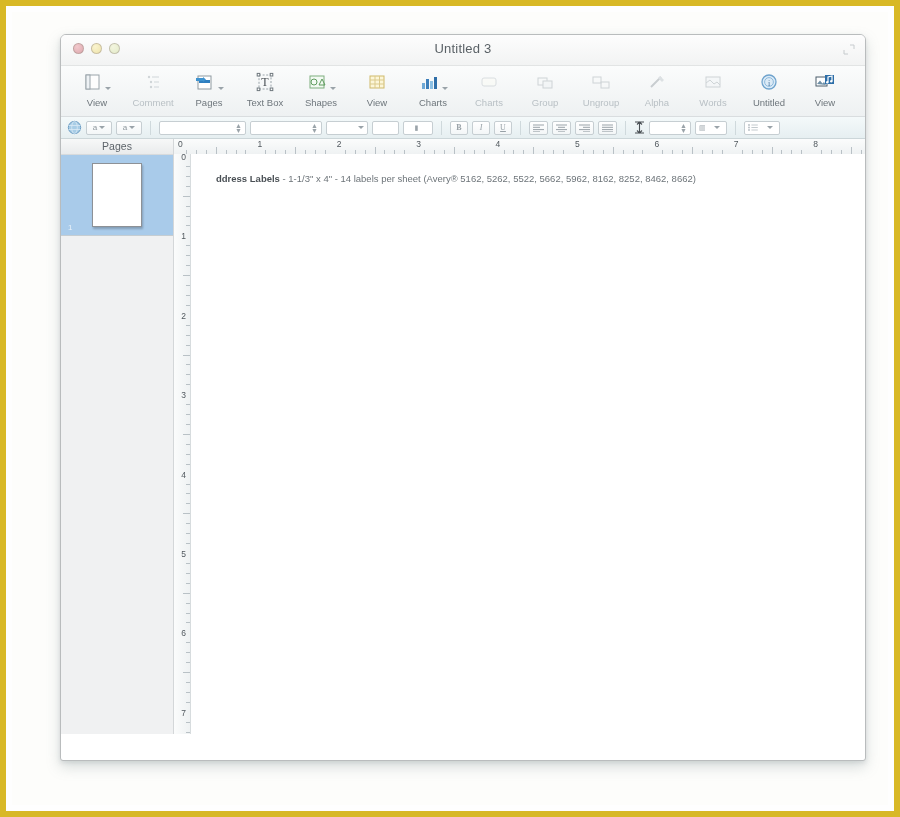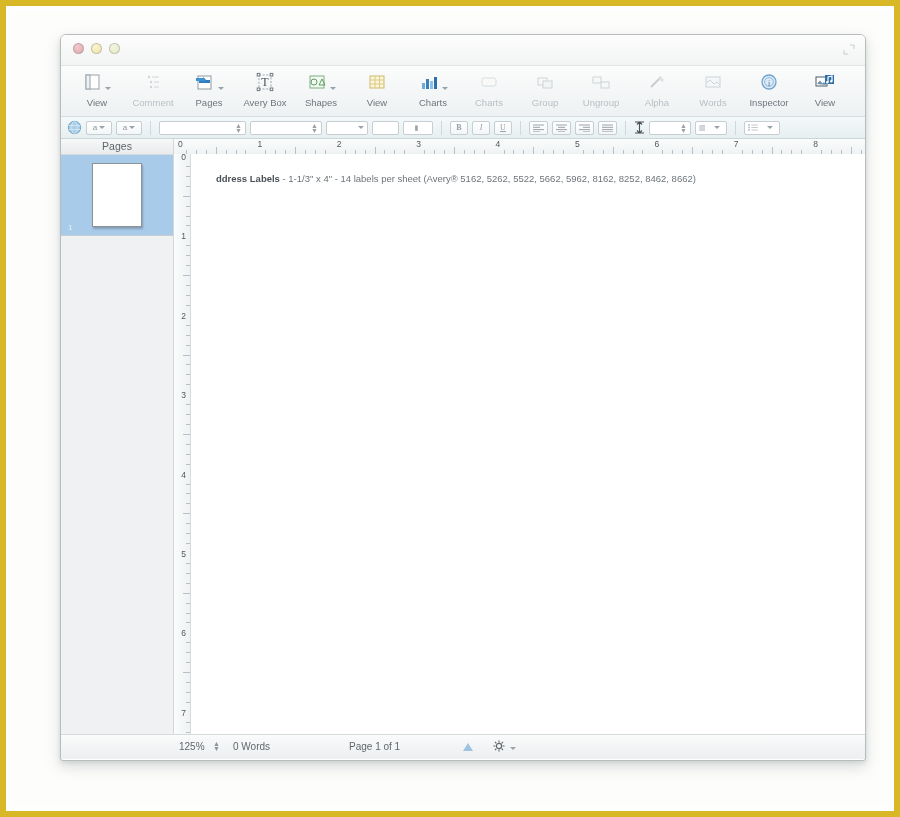--- a/index.html
+++ b/index.html
@@ -201,20 +201,21 @@
   <div id="frame-inner">
 
     <div id="window">
 
       <div class="titlebar">
         <div class="lights">
           <div class="light l-close"></div>
           <div class="light l-min"></div>
           <div class="light l-max"></div>
         </div>
+        <div class="title">Untitled 3</div>
         <svg class="fullscreen-ico" viewBox="0 0 12 11">
           <path d="M1 10 L1 6 M1 10 L5 10" stroke="#8b949a" stroke-width="1" fill="none"></path>
           <path d="M11 1 L11 5 M11 1 L7 1" stroke="#8b949a" stroke-width="1" fill="none"></path>
         </svg>
       </div>
 
       <div class="toolbar">
 
         <div class="tb-group" style="margin-left:8px">
           <div class="tb-item">
@@ -261,21 +262,21 @@
             <div class="glyph">
               <svg width="22" height="20" viewBox="0 0 22 20">
                 <rect x="5" y="3" width="12" height="14" fill="none" stroke="#9aa4aa" stroke-width="1" stroke-dasharray="2 1.6"></rect>
                 <text x="11" y="14" font-size="12" font-family="Liberation Serif, serif" text-anchor="middle" fill="#4a5055">T</text>
                 <rect x="3.2" y="1.4" width="2.6" height="2.6" fill="#ffffff" stroke="#6f787e"></rect>
                 <rect x="16.2" y="1.4" width="2.6" height="2.6" fill="#ffffff" stroke="#6f787e"></rect>
                 <rect x="3.2" y="16" width="2.6" height="2.6" fill="#ffffff" stroke="#6f787e"></rect>
                 <rect x="16.2" y="16" width="2.6" height="2.6" fill="#ffffff" stroke="#6f787e"></rect>
               </svg>
             </div>
-            <div class="lbl">Avery Box</div>
+            <div class="lbl">Text Box</div>
           </div>
           <div class="tb-item">
             <div class="glyph">
               <svg width="22" height="20" viewBox="0 0 22 20">
                 <rect x="4" y="4" width="14" height="12" fill="#f3faf3" stroke="#7fae7f" stroke-width="1"></rect>
                 <circle cx="8" cy="10" r="3" fill="none" stroke="#5f9c5f"></circle>
                 <path d="M13 13 L16 7 L19 13 Z" fill="none" stroke="#5f9c5f"></path>
               </svg>
               <span class="caret"></span>
             </div>
@@ -357,21 +358,21 @@
 
         <div class="tb-group" style="margin-right:6px">
           <div class="tb-item">
             <div class="glyph">
               <svg width="22" height="20" viewBox="0 0 22 20">
                 <circle cx="11" cy="10" r="7" fill="#dbeaf6" stroke="#6fa3cd" stroke-width="1.3"></circle>
                 <circle cx="11" cy="10" r="4.4" fill="none" stroke="#8fbbdd"></circle>
                 <text x="11" y="13.5" font-size="8" font-family="Liberation Serif, serif" text-anchor="middle" fill="#46749f">i</text>
               </svg>
             </div>
-            <div class="lbl">Inspector</div>
+            <div class="lbl">Untitled</div>
           </div>
           <div class="tb-item">
             <div class="glyph">
               <svg width="24" height="20" viewBox="0 0 24 20">
                 <rect x="3" y="5" width="11" height="9" fill="#ffffff" stroke="#4a5d6b"></rect>
                 <path d="M4 12 L7 8.5 L9.5 11.5 L11 10 L13 13 Z" fill="#6e8fa6"></path>
                 <rect x="12" y="3" width="9" height="9" fill="#2d6ea8"></rect>
                 <path d="M15 10 V5 L19 4 V9" stroke="#ffffff" stroke-width="1.2" fill="none"></path>
                 <circle cx="14.3" cy="10.2" r="1.2" fill="#ffffff"></circle>
                 <circle cx="18.3" cy="9.2" r="1.2" fill="#ffffff"></circle>
@@ -620,32 +621,16 @@
               <div class="vr-tick" style="top: 577.65px; width: 4px;"></div>
             </div>
           <div class="page-canvas">
             <div class="doc-text">
               <b>ddress Labels</b><span> - 1-1/3" x 4" - 14 labels per sheet (Avery® 5162, 5262, 5522, 5662, 5962, 8162, 8252, 8462, 8662)</span>
             </div>
           </div>
         </div>
       </div>
 
-      <div class="statusbar">
-        <div class="st-item" style="left:118px">125%</div>
-        <div class="st-item st-stepper" style="left:152px;top:6px">▲<br>▼</div>
-        <div class="st-item" style="left:172px">0 Words</div>
-        <div class="st-item" style="left:288px">Page 1 of 1</div>
-        <div class="st-item" style="left:402px;top:8px">
-          <div class="tri"></div>
-        </div>
-        <div class="st-item" style="left:432px;top:5px">
-          <svg width="12" height="12" viewBox="0 0 12 12">
-            <circle cx="6" cy="6" r="2.6" fill="none" stroke="#5f676d" stroke-width="1.2"></circle>
-            <path d="M6 0.4v2M6 9.6v2M0.4 6h2M9.6 6h2M2 2l1.4 1.4M8.6 8.6L10 10M10 2L8.6 3.4M3.4 8.6L2 10" stroke="#5f676d" stroke-width="1.1"></path>
-          </svg>
-          <span class="caret" style="display:inline-block;margin-bottom:2px"></span>
-        </div>
-      </div>
 
     </div>
   </div>
 </div>
 
 </body></html>

